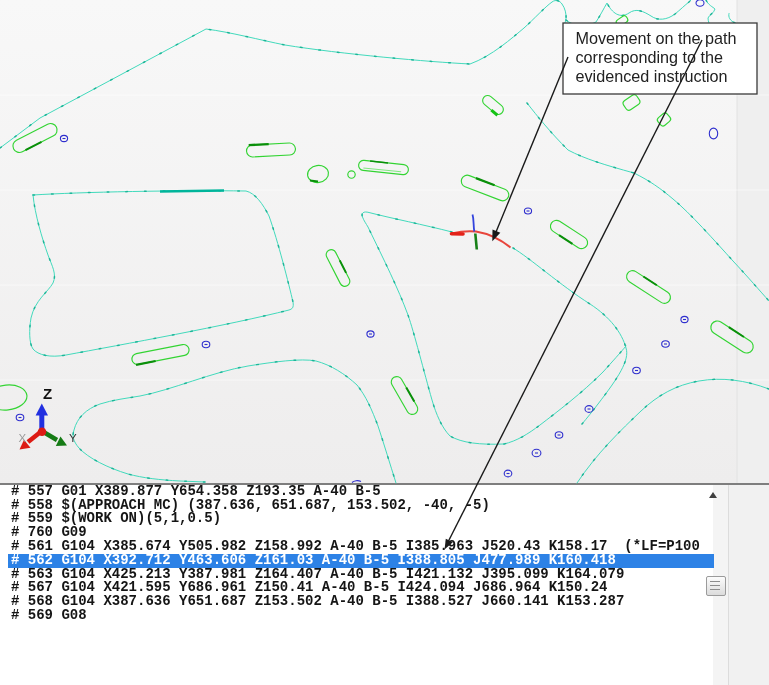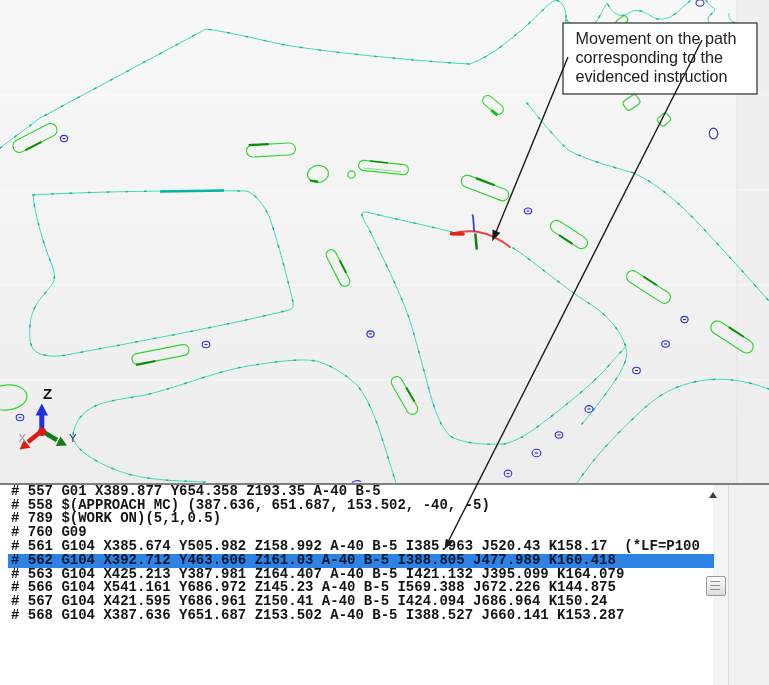--- a/index.html
+++ b/index.html
@@ -1,19 +1,19 @@
 <!DOCTYPE html>
 <html><head>
 <meta charset="utf-8">
 <style>
 html,body{margin:0;padding:0;}
 #wrap{position:relative;width:769px;height:685px;overflow:hidden;background:#fff;font-family:"Liberation Sans",sans-serif;}
 #code{position:absolute;left:8px;top:484.8px;width:705px;height:228px;background:#fff;}
 #code .ln{font-family:"Liberation Mono",monospace;font-weight:bold;font-size:14px;line-height:13.8px;height:13.8px;white-space:pre;color:#151515;letter-spacing:0;padding-left:3px;}
-#code .hl{background:#2D82E6;color:#0f172a;width:702.5px;}
+#code .hl{background:#2D82E6;color:#ffffff;width:702.5px;}
 #borderline{position:absolute;left:0;top:483px;width:769px;height:2px;background:#7e7e7e;}
 #grayzone{position:absolute;left:0;top:477px;width:769px;height:6px;background:#ececec;}
 #rightpanel{position:absolute;left:727px;top:485px;width:42px;height:200px;background:#f1f1f1;}
 #sbtrack{position:absolute;left:705px;top:485px;width:22px;height:200px;background:#f4f4f4;border-left:1px solid #e0e0e0;border-right:1px solid #dcdcdc;}
 #sbthumb{position:absolute;left:706px;top:576px;width:18px;height:18px;background:linear-gradient(#fcfcfc,#dcdcdc);border:1px solid #9b9b9b;border-radius:2px;}
 #sbthumb .grip{position:absolute;left:3px;width:10px;height:1px;background:#8d8d8d;}
 </style>
 </head>
 <body>
 <div id="wrap">
@@ -178,28 +178,28 @@
     <line x1="702" y1="40" x2="447" y2="544" stroke="#1a1a1a" stroke-width="1.4"></line>
     <polygon points="444.5,549.5 452.8,542.3 445.8,538.8" fill="#1a1a1a"></polygon>
   </svg>
   <div id="grayzone"></div>
   <div id="borderline"></div>
   <div id="rightpanel"></div>
   <div id="sbtrack"></div>
   <div id="code">
     <div class="ln"># 557 G01 X389.877 Y654.358 Z193.35 A-40 B-5</div>
     <div class="ln"># 558 $(APPROACH MC) (387.636, 651.687, 153.502, -40, -5)</div>
-    <div class="ln"># 789 $(WORK ON)(5,1,0.5)</div>
+    <div class="ln"># 559 $(WORK ON)(5,1,0.5)</div>
     <div class="ln"># 760 G09</div>
     <div class="ln"># 561 G104 X385.674 Y505.982 Z158.992 A-40 B-5 I385.963 J520.43 K158.17  (*LF=P100</div>
     <div class="ln hl"># 562 G104 X392.712 Y463.606 Z161.03 A-40 B-5 I388.805 J477.989 K160.418</div>
     <div class="ln"># 563 G104 X425.213 Y387.981 Z164.407 A-40 B-5 I421.132 J395.099 K164.079</div>
-    <div class="ln"># 566 G104 X541.161 Y686.972 Z145.23 A-40 B-5 I569.388 J672.226 K144.875</div>
     <div class="ln"># 567 G104 X421.595 Y686.961 Z150.41 A-40 B-5 I424.094 J686.964 K150.24</div>
     <div class="ln"># 568 G104 X387.636 Y651.687 Z153.502 A-40 B-5 I388.527 J660.141 K153.287</div>
+    <div class="ln"># 569 G08</div>
   </div>
   <div id="sbthumb">
       <div class="grip" style="top:4px"></div>
       <div class="grip" style="top:8px"></div>
       <div class="grip" style="top:12px"></div>
     </div>
   <div id="sbup" style="position:absolute;left:709px;top:492px;width:0;height:0;border-left:4.5px solid transparent;border-right:4.5px solid transparent;border-bottom:6px solid #3f3f3f;"></div>
 </div>
 
 </body></html>

